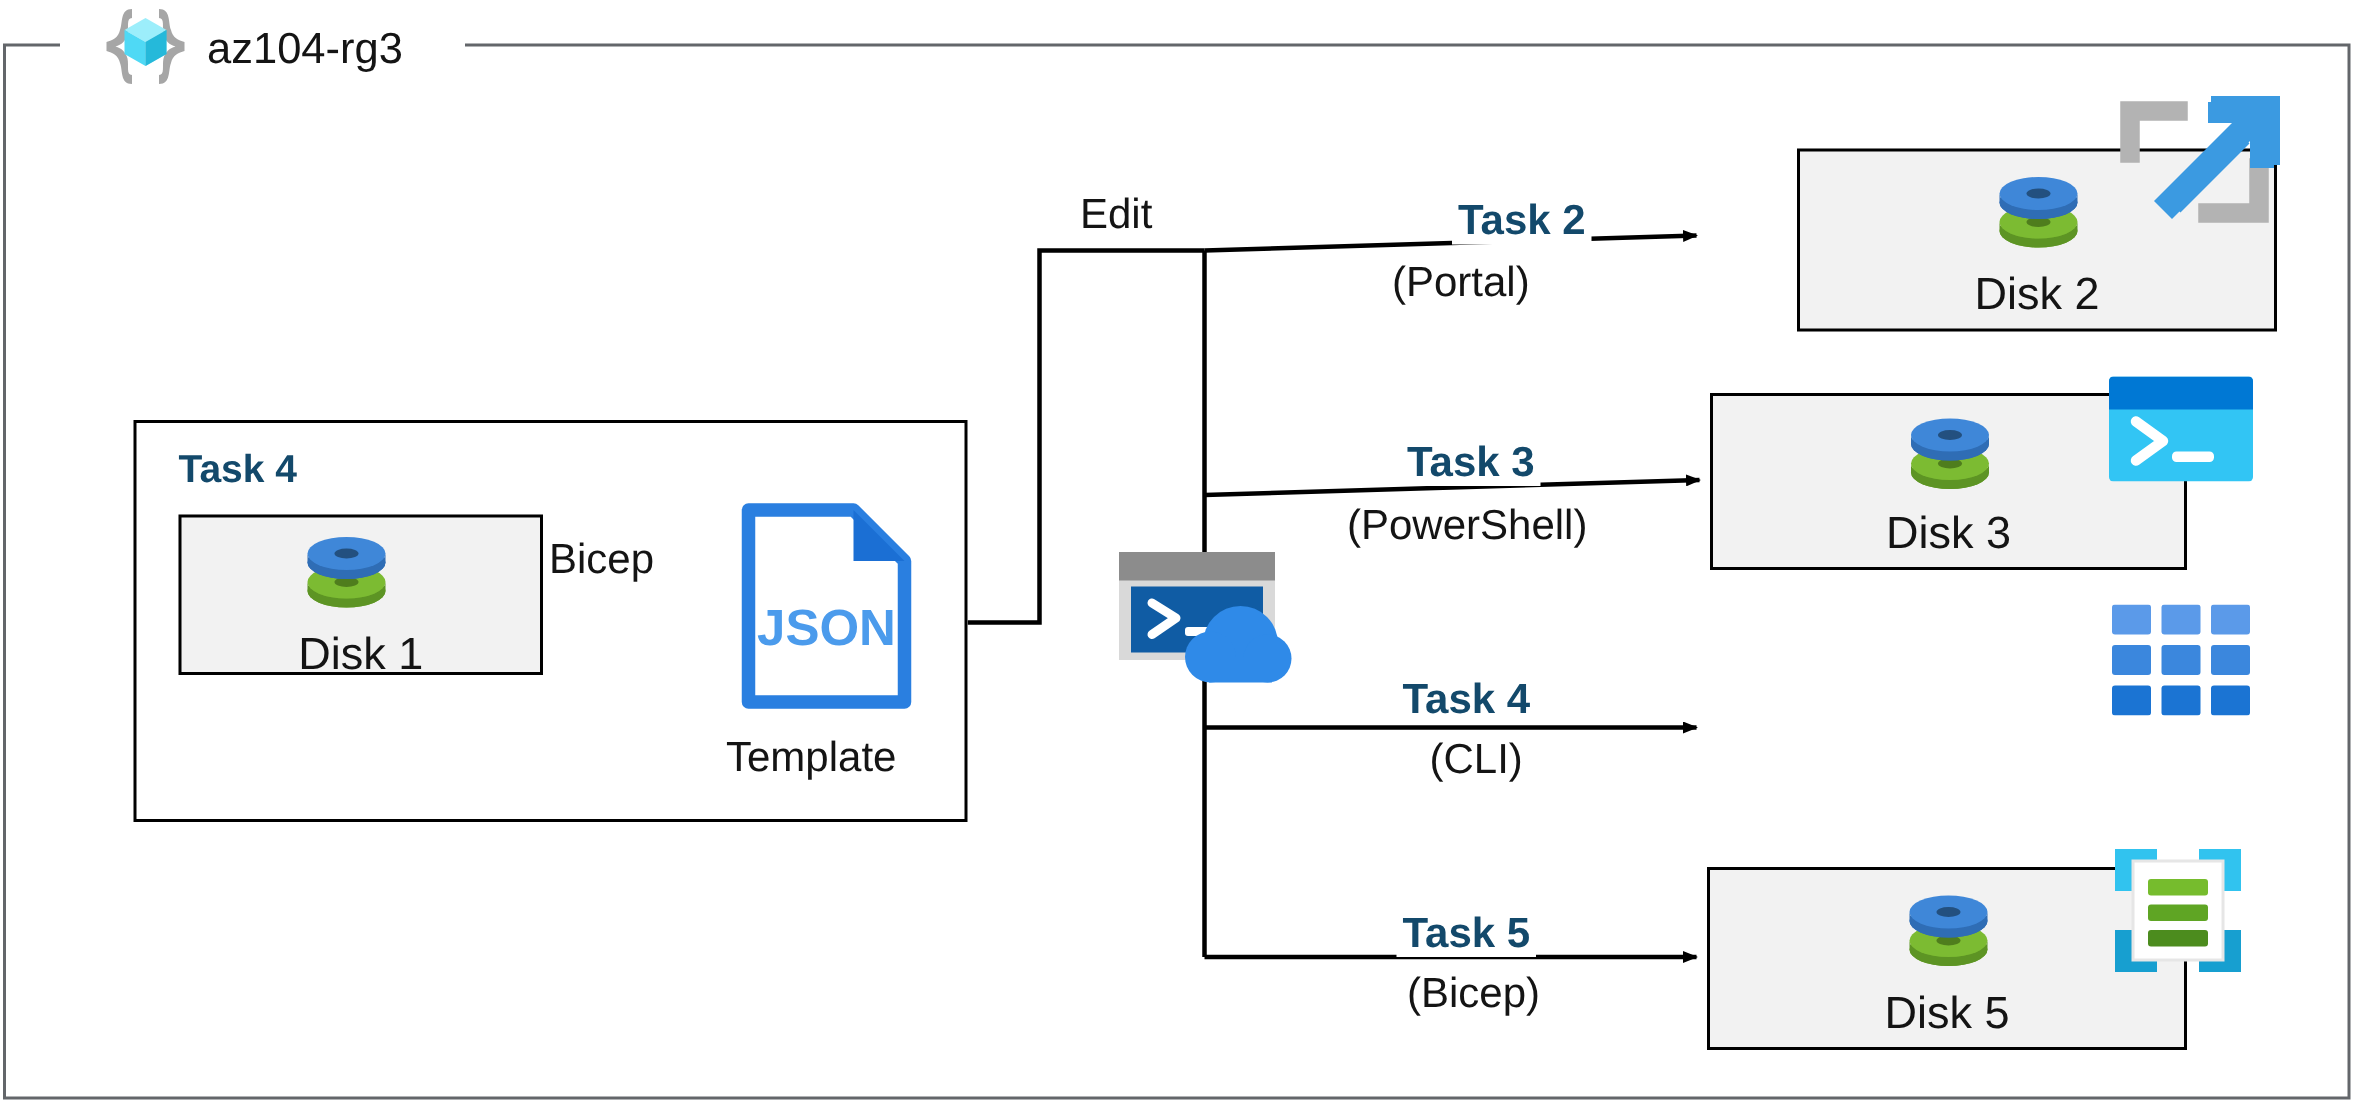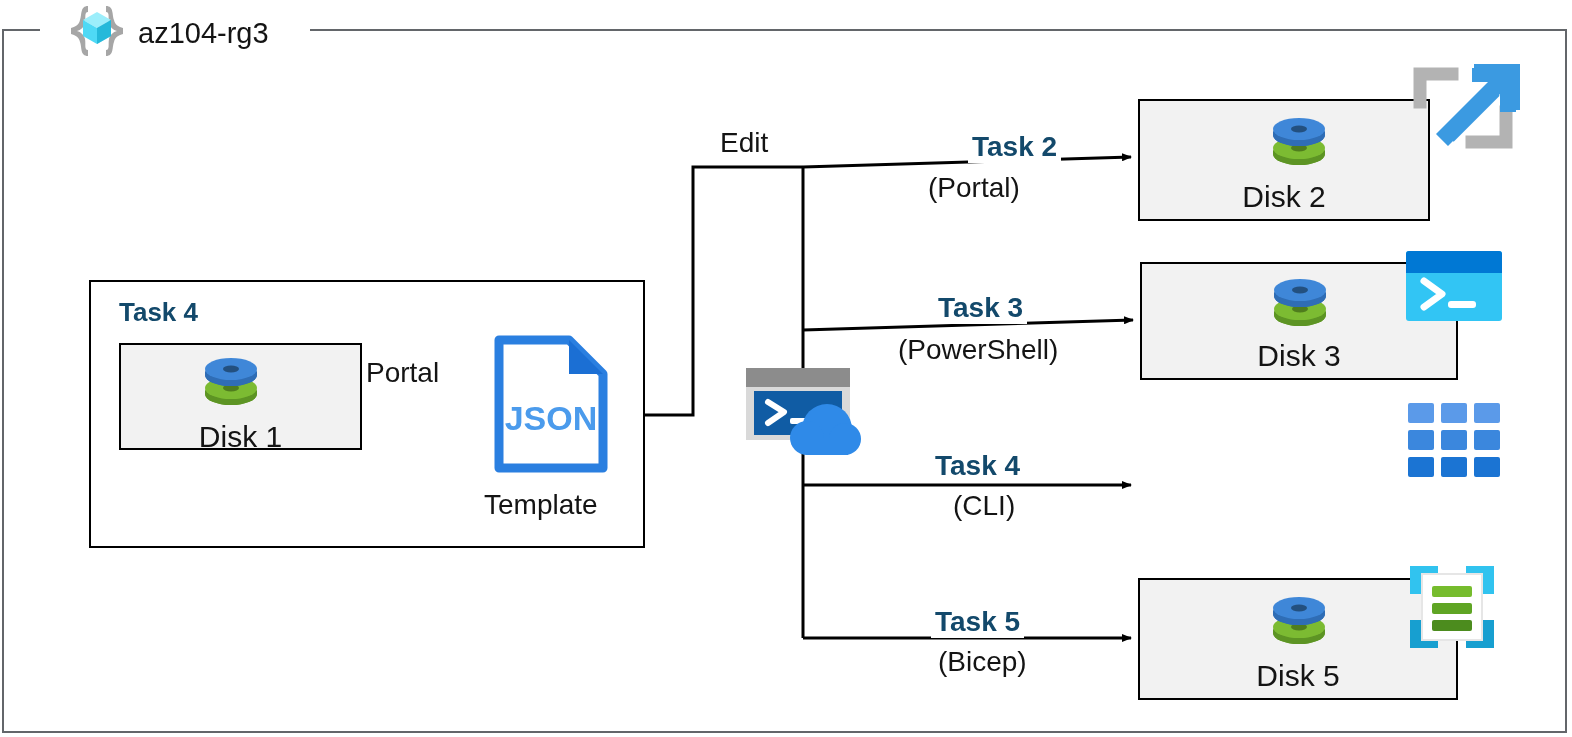--- a/index.html
+++ b/index.html
@@ -175,21 +175,21 @@
         <ellipse cx="31" cy="32" rx="8" ry="3.4" fill="#4f7d1d"></ellipse>
         <ellipse cx="31" cy="19" rx="26" ry="11" fill="#2f6db5"></ellipse>
         <path d="M5 13 a26 11 0 0 0 52 0 l0 6 a26 11 0 0 1 -52 0 z" fill="#2f6db5"></path>
         <ellipse cx="31" cy="13" rx="26" ry="11" fill="#3f87d8"></ellipse>
         <ellipse cx="31" cy="13" rx="8" ry="3.4" fill="#23507f"></ellipse>
       </svg>
     </span>
     <span class="disk-caption" style="top:77px;">Disk 1</span>
   </div>
 
-  <div class="plain-text" style="left:366px; top:357px;">Portal</div>
+  <div class="plain-text" style="left:366px; top:357px;">Bicep</div>
 
   <span class="icon-abs" style="left:491px; top:334px;">
     <svg width="120" height="140" viewBox="0 0 120 140">
       <path d="M8 6 L78 6 L112 40 L112 134 L8 134 Z" fill="#ffffff" stroke="#2a7fe0" stroke-width="9" stroke-linejoin="round"></path>
       <path d="M78 6 L112 40 L78 40 Z" fill="#1b6fd4"></path>
       <text x="60" y="96" text-anchor="middle" font-family="'Liberation Sans',sans-serif" font-size="34" font-weight="bold" fill="#4b9bec">JSON</text>
     </svg>
   </span>
   <div class="plain-text" style="left:484px; top:489px;">Template</div>
 
@@ -205,21 +205,21 @@
       <circle cx="83" cy="63" r="25" fill="#2f8ae8"></circle>
       <circle cx="63" cy="72" r="17" fill="#2f8ae8"></circle>
       <circle cx="101" cy="73" r="16" fill="#2f8ae8"></circle>
       <rect x="62" y="72" width="42" height="17" fill="#2f8ae8"></rect>
     </svg>
   </span>
 
   <div class="edge-label bold" style="left:928px; top:131px;margin-left:40px;">Task 2</div>
   <div class="edge-label" style="left:924px; top:172px;">(Portal)</div>
 
-  <div class="box" style="left:1138px; top:99px; width:292px; height:122px;">
+  <div class="box" style="left:1198px; top:99px; width:320px; height:122px;">
     <span class="icon-abs" style="left:128px; top:15px;">
       <svg width="62" height="62" viewBox="0 0 62 62">
         <ellipse cx="31" cy="38" rx="26" ry="11" fill="#6aa62a"></ellipse>
         <path d="M5 32 a26 11 0 0 0 52 0 l0 6 a26 11 0 0 1 -52 0 z" fill="#5d9424"></path>
         <ellipse cx="31" cy="32" rx="26" ry="11" fill="#7cbb32"></ellipse>
         <ellipse cx="31" cy="32" rx="8" ry="3.4" fill="#4f7d1d"></ellipse>
         <ellipse cx="31" cy="19" rx="26" ry="11" fill="#2f6db5"></ellipse>
         <path d="M5 13 a26 11 0 0 0 52 0 l0 6 a26 11 0 0 1 -52 0 z" fill="#2f6db5"></path>
         <ellipse cx="31" cy="13" rx="26" ry="11" fill="#3f87d8"></ellipse>
         <ellipse cx="31" cy="13" rx="8" ry="3.4" fill="#23507f"></ellipse>

